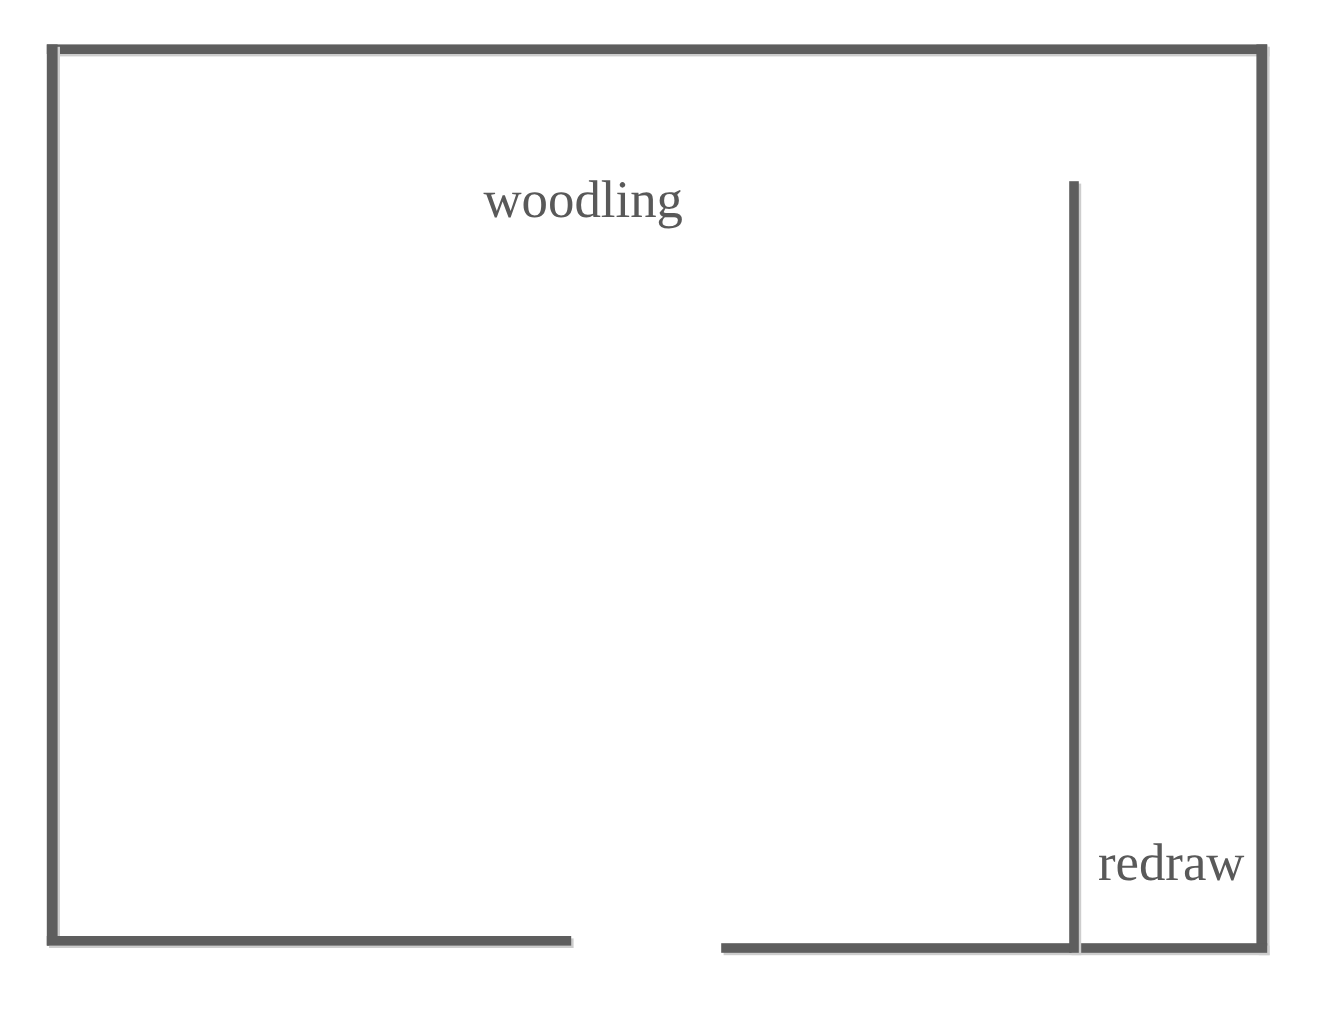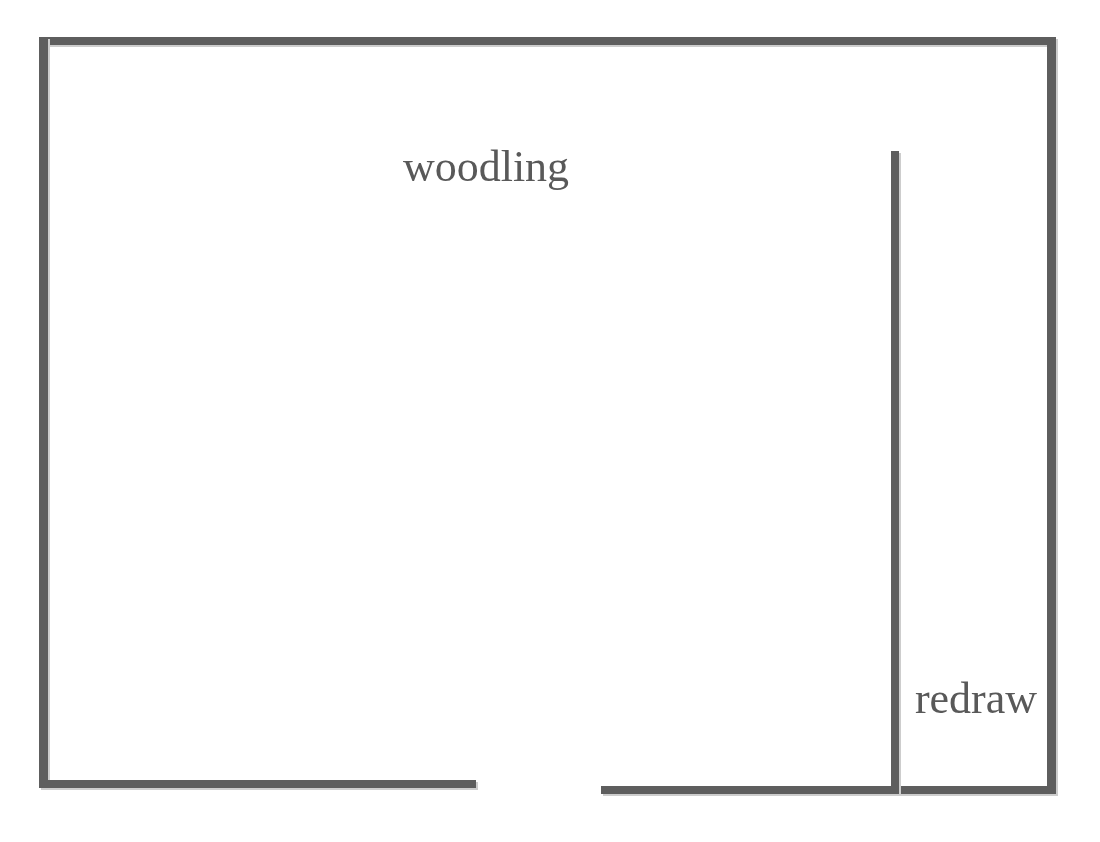--- a/index.html
+++ b/index.html
@@ -36,14 +36,14 @@
 <div class="canvas" style="--bg: #ffffff; --stroke: #5e5e5e; --shadow: #cdcdcd; --label: #595959;">
   <div id="walls-layer">
       <div class="wall" style="left: 39px; top: 37px; width: 1017px; height: 8px;"></div>
       <div class="wall" style="left: 39px; top: 37px; width: 9px; height: 751px;"></div>
       <div class="wall" style="left: 1047px; top: 37px; width: 9px; height: 757px;"></div>
       <div class="wall" style="left: 39px; top: 780px; width: 437px; height: 8px;"></div>
       <div class="wall" style="left: 601px; top: 786px; width: 455px; height: 8px;"></div>
       <div class="wall" style="left: 891px; top: 151px; width: 8px; height: 643px;"></div>
     </div>
   <div class="room-label" id="label-woodling" style="left: 486px; top: 167px;">woodling</div>
-  <div class="room-label" id="label-redraw" style="left: 976px; top: 699px; font-family: Liberation Serif, serif;">redraw</div>
+  <div class="room-label" id="label-redraw" style="left: 976px; top: 719px; font-family: Liberation Serif, serif;">redraw</div>
 </div>
 
 </body></html>

